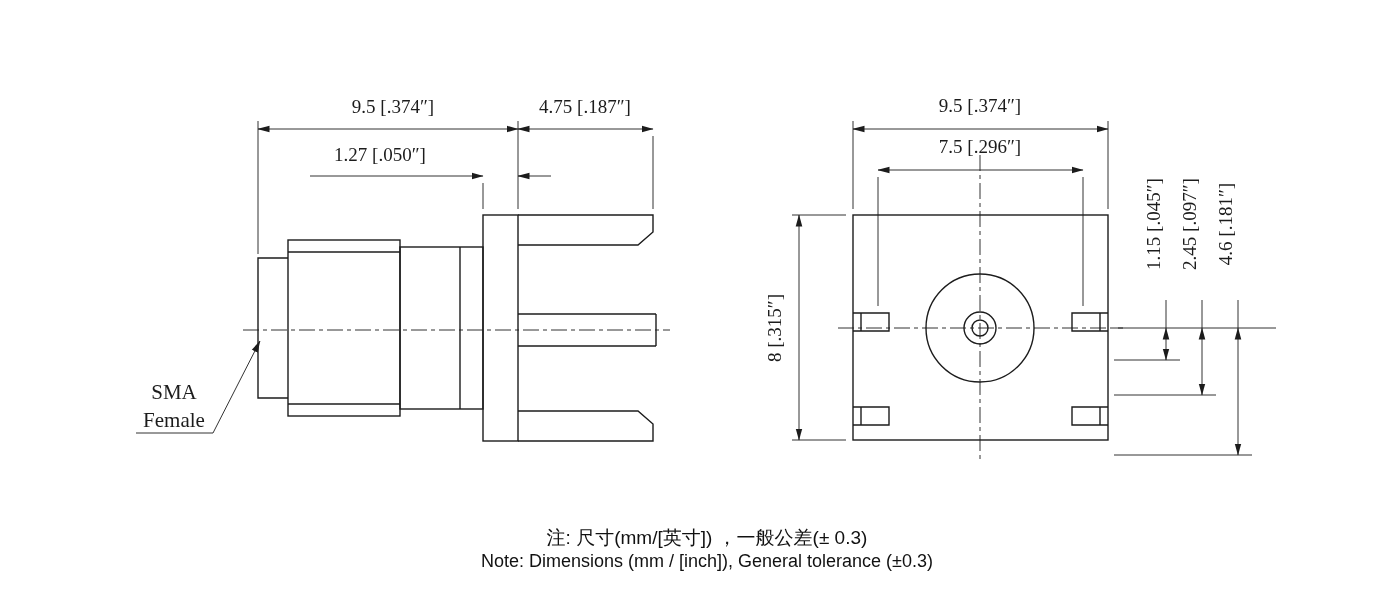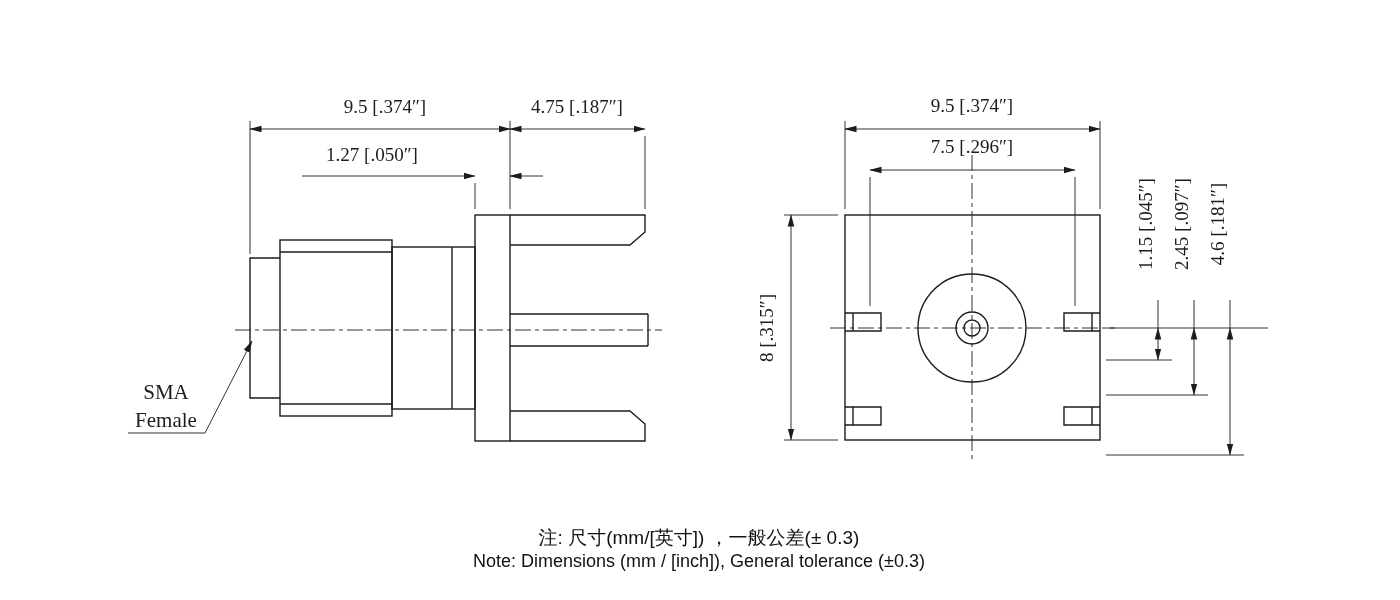--- a/index.html
+++ b/index.html
@@ -3,21 +3,21 @@
 <meta charset="utf-8">
 <style>
   :root { --line-color: #1c1c1c; }
   html, body {
     margin: 0; padding: 0;
     width: 1400px; height: 600px;
     background: #ffffff;
     overflow: hidden;
     font-family: "Liberation Sans", "DejaVu Sans", sans-serif;
   }
-  #canvas-wrap { position: relative; width: 1144px; height: 600px; background: #fff; }
+  #canvas-wrap { position: relative; width: 1144px; height: 600px; background: #fff; margin-left: 8px; }
   svg { display: block; color: var(--line-color); }
   .ol { fill: none; stroke: currentColor; stroke-width: 1.4; }
   .dl { fill: none; stroke: currentColor; stroke-width: 0.9; }
   .cl { fill: none; stroke: currentColor; stroke-width: 0.9; stroke-dasharray: 16 4 4 4; }
   text.dim {
     font-family: "Liberation Serif", "DejaVu Serif", serif;
     font-size: 19px; fill: currentColor;
   }
   text.part-label {
     font-family: "Liberation Serif", "DejaVu Serif", serif;

